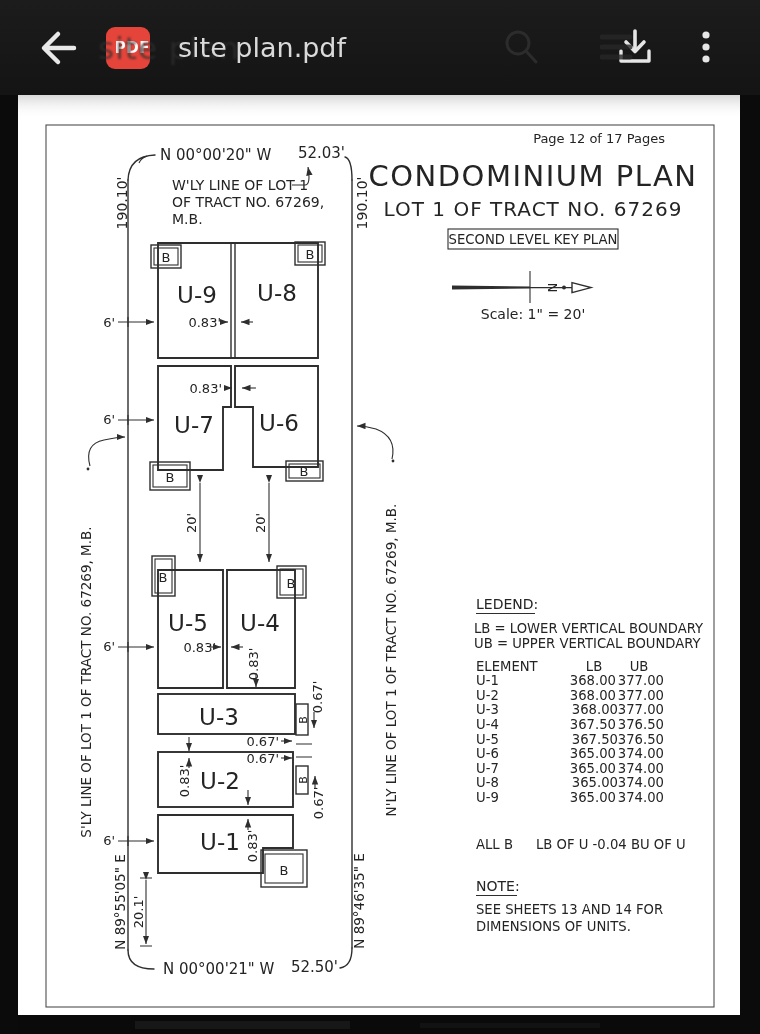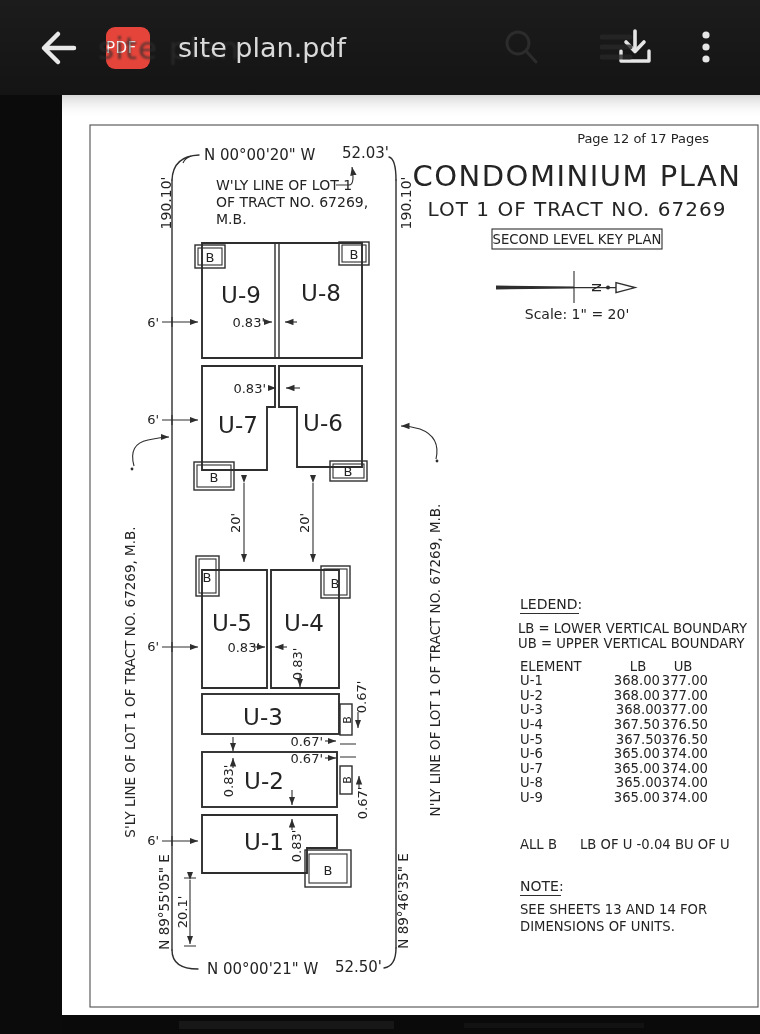--- a/index.html
+++ b/index.html
@@ -4,27 +4,27 @@
 <style>
   html,body{margin:0;padding:0;background:#0b0b0b;}
   body{width:760px;height:1034px;overflow:hidden;position:relative;
        font-family:"DejaVu Sans","Liberation Sans",sans-serif;}
   .topbar{position:absolute;left:0;top:0;width:760px;height:95px;
           background:linear-gradient(#1c1c1c,#141414);display:flex;align-items:center;}
   .ghost-title{position:absolute;left:98px;top:30px;font-size:31px;color:#2f2f2f;
                filter:blur(1.2px);opacity:.75;letter-spacing:1px;}
   .back{width:44px;height:44px;margin-left:36px;flex:none;}
   .pdfbadge{width:44px;height:42px;border-radius:9px;background:#e5443a;margin-left:26px;
-            display:flex;align-items:center;justify-content:flex-start;flex:none;
-            color:#fff;font-weight:normal;font-size:15px;letter-spacing:.5px;}
+            display:flex;align-items:center;justify-content:flex-end;flex:none;
+            color:#fff;font-weight:bold;font-size:15px;letter-spacing:.5px;}
   .title{color:#dadada;font-size:27px;margin-left:28px;position:relative;z-index:2;
          white-space:nowrap;}
   .spacer{flex:1;}
   .icon{flex:none;}
-  .docarea{position:absolute;left:0;top:95px;width:606px;height:939px;background:#0b0b0b;margin-left:44px;}
+  .docarea{position:absolute;left:0;top:95px;width:606px;height:939px;background:#0b0b0b;}
   svg text{font-family:"DejaVu Sans","Liberation Sans",sans-serif;}
   .t{fill:#242424;}
   .ln{stroke:#2e2e2e;stroke-width:1.4;fill:none;stroke-linecap:round;}
   .wall{stroke:#2e2e2e;stroke-width:1.9;fill:none;stroke-linejoin:miter;}
   .thin{stroke:#2e2e2e;stroke-width:1.1;fill:none;}
 </style>
 </head>
 <body>
 
 <header class="topbar">

